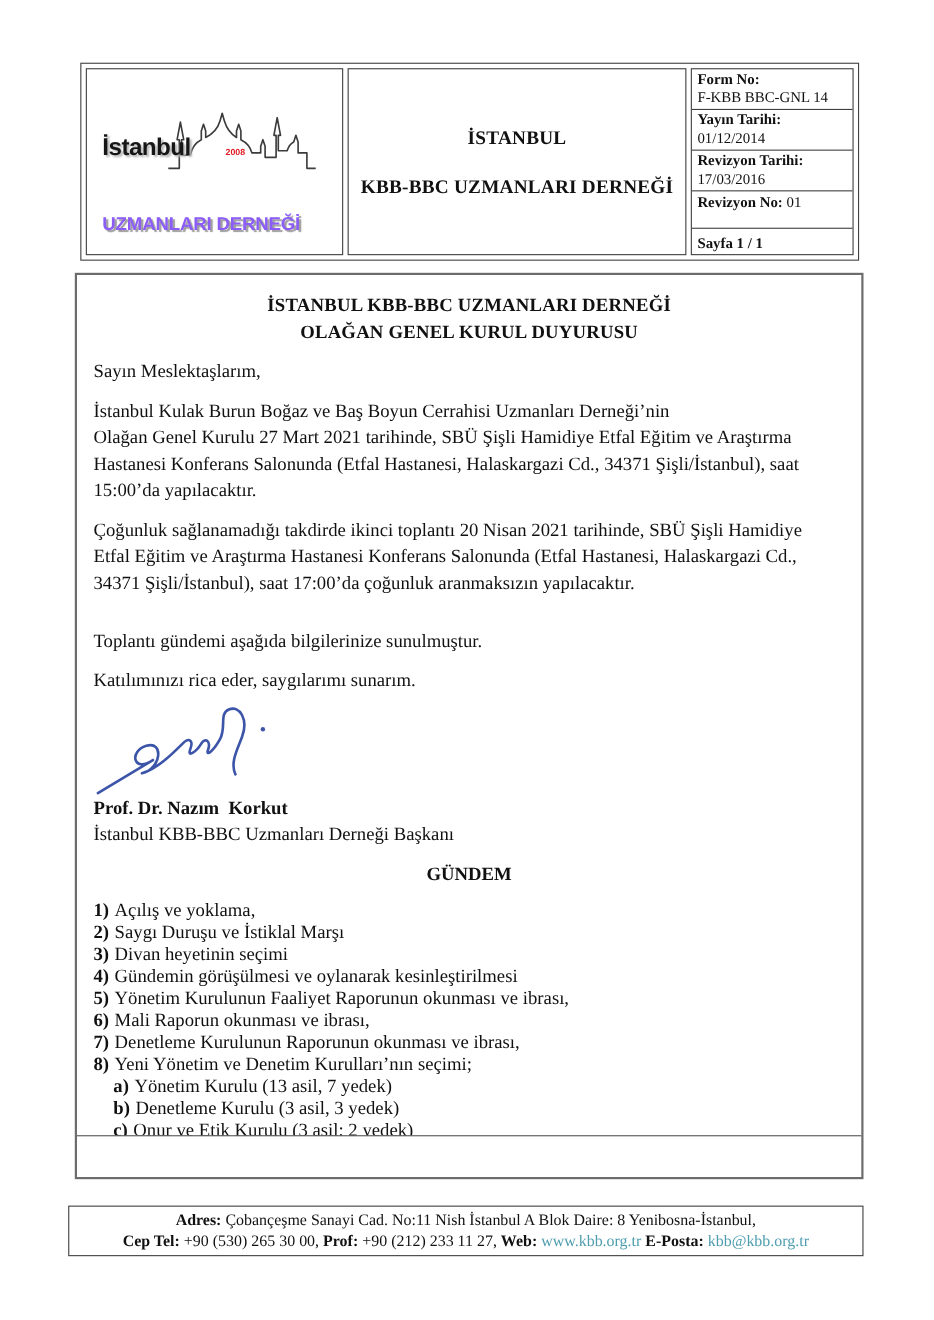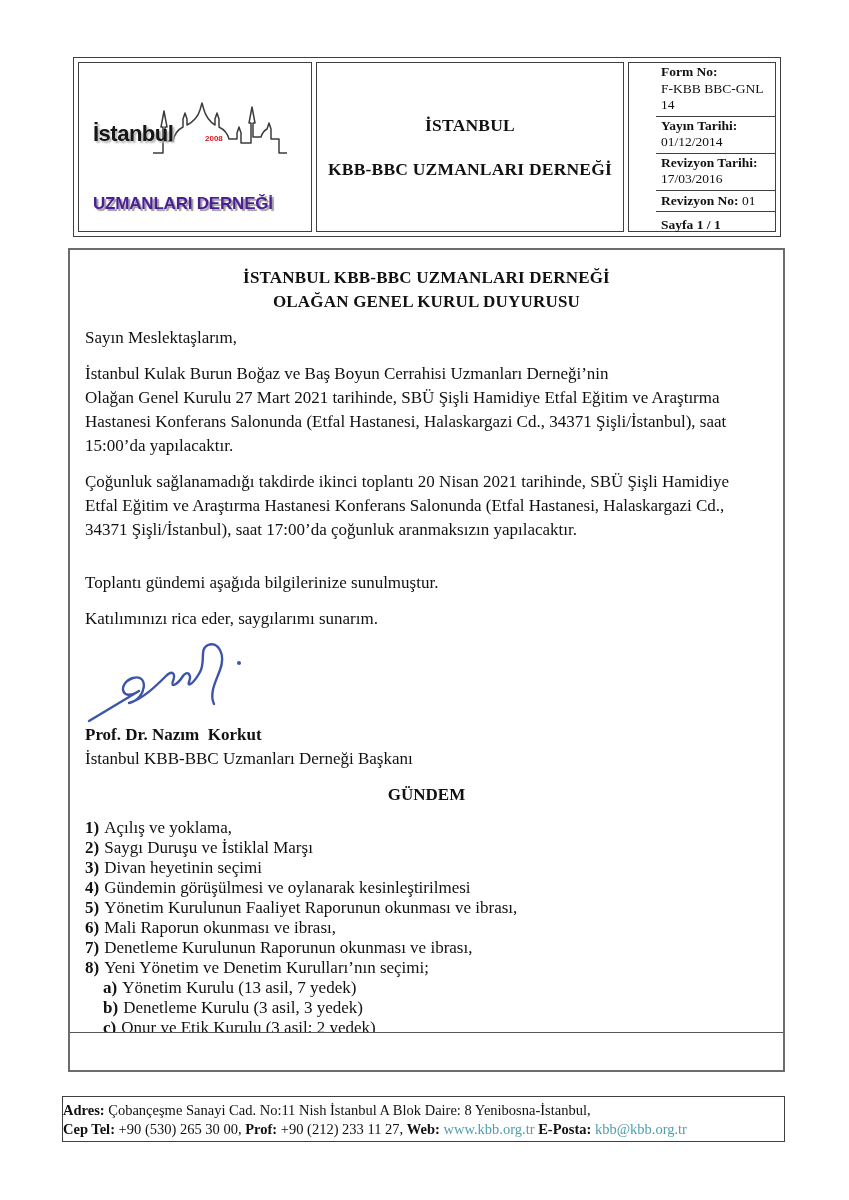--- a/index.html
+++ b/index.html
@@ -14,37 +14,37 @@
     position:absolute; left:73px; top:57px; width:708px; height:180px;
     border:1px solid #3f3f3f; background:#fff;
     display:flex; padding:4px; gap:4px;
   }
   .hcell { border:1px solid #3f3f3f; background:#fff; }
   .logo-cell { width:234px; position:relative; overflow:hidden; }
   .title-cell { flex:1; display:flex; flex-direction:column; align-items:center;
     justify-content:center; gap:23px; text-align:center; }
   .title-line { font-weight:bold; font-size:17.5px; letter-spacing:.2px; }
   .form-cell { width:148px; display:flex; flex-direction:column; font-size:13.5px; line-height:16.5px; }
-  .form-row { border-bottom:1px solid #3f3f3f; padding:1px 4px 2px 5px;margin-left:27px; }
+  .form-row { border-bottom:1px solid #3f3f3f; padding:1px 4px 2px 5px; }
   .form-row:last-child { border-bottom:none; flex:1; }
   .fr-label { font-weight:bold; }
   .form-row.inline { padding-top:2px; }
   .form-row.r4 { height:36px; }
   .form-row.r5 { padding-top:5px; }
 
   
   .logo-wrap { position:absolute; inset:0; font-family:"Liberation Sans", sans-serif; }
   .logo-istanbul { position:absolute; left:14px; top:58px; font-size:22px; font-weight:bold;
     color:#161616; letter-spacing:-.5px; text-shadow:2px 2px 2px #b5b5b5; }
   .logo-skyline { position:absolute; left:74px; top:20px; }
   .logo-year { position:absolute; left:126px; top:71px; font-size:8px; font-weight:bold; color:#e1161d; }
   .logo-acronym { position:absolute; left:13px; top:84px; font-size:37px; font-weight:bold;
     color:#e1161d; letter-spacing:-1px; text-shadow:3px 3px 2px #9c9c9c; }
   .logo-subtitle { position:absolute; left:14px; top:131px; font-size:17px; font-weight:bold;
-    color:#4c1d95; letter-spacing:-.2px; text-shadow:2px 2px 1px #9c9c9c; }
+    color:#8b5cf6; letter-spacing:-.2px; text-shadow:2px 2px 1px #9c9c9c; }
 
   
   .body-box {
     position:absolute; left:68px; top:248px; width:717px; height:824px;
     border:2px solid #6c6c6c; background:#fff;
   }
   .body-content { height:783px; border-bottom:1px solid #555; padding:16px 15px 0 15px;
     font-size:17px; line-height:24px; overflow:hidden; }
   .doc-title { text-align:center; font-weight:bold; letter-spacing:.2px; }
   .salutation { margin-top:12px; }
@@ -56,21 +56,21 @@
   .agenda-heading { margin-top:12px; text-align:center; font-weight:bold; }
   .agenda { margin-top:11px; line-height:20px; }
   .agenda-row b { margin-right:5px; }
   .agenda-row.sub { padding-left:18px; }
   .agenda-row.nine { padding-left:5px; }
 
   
   .footer-box {
     position:absolute; left:62px; top:1096px; width:723px; height:46px;
     border:1px solid #3f3f3f; background:#fff;
-    font-size:14.5px; line-height:19px; padding-top:4px;
+    font-size:14.5px; line-height:19px; text-align:center; padding-top:4px;
   }
   .footer-box b { font-weight:bold; }
   .footer-box span { white-space:pre-wrap; }
   .link { color:#4e9dae; }
 </style>
 </head>
 <body>
 
 <div class="page">
 

